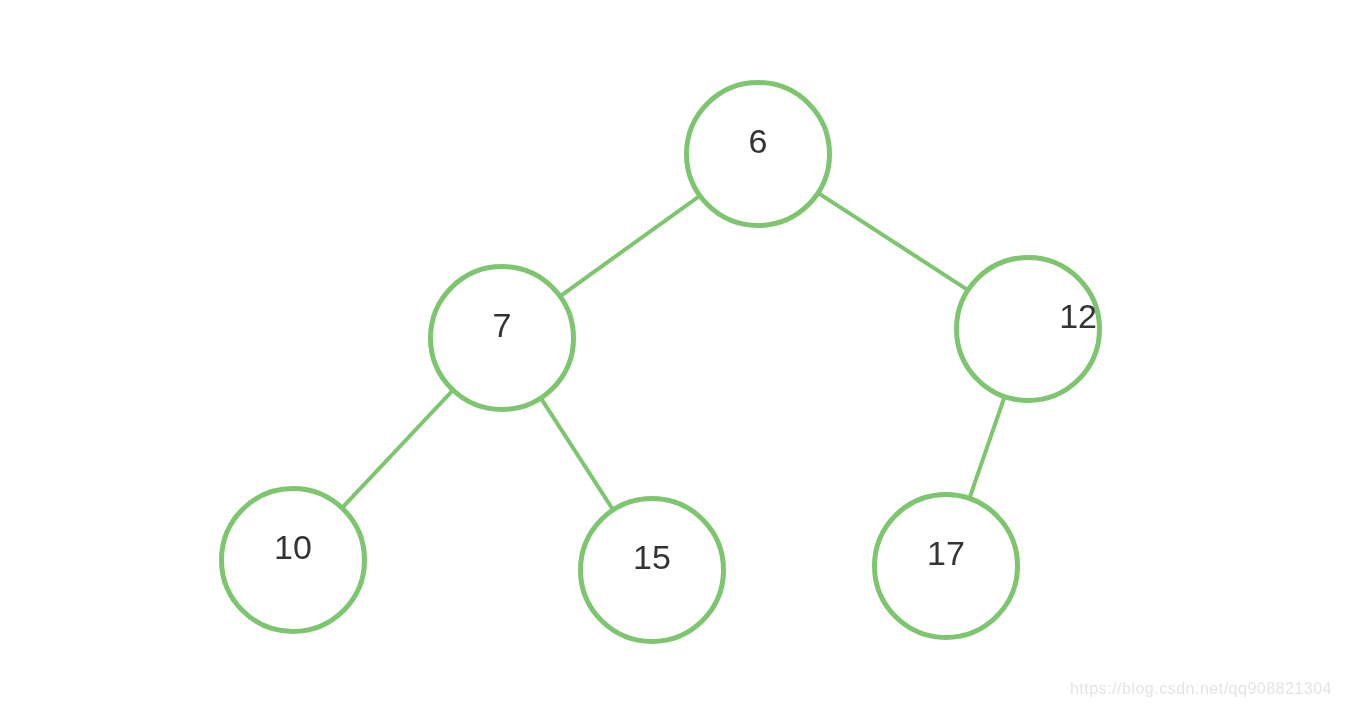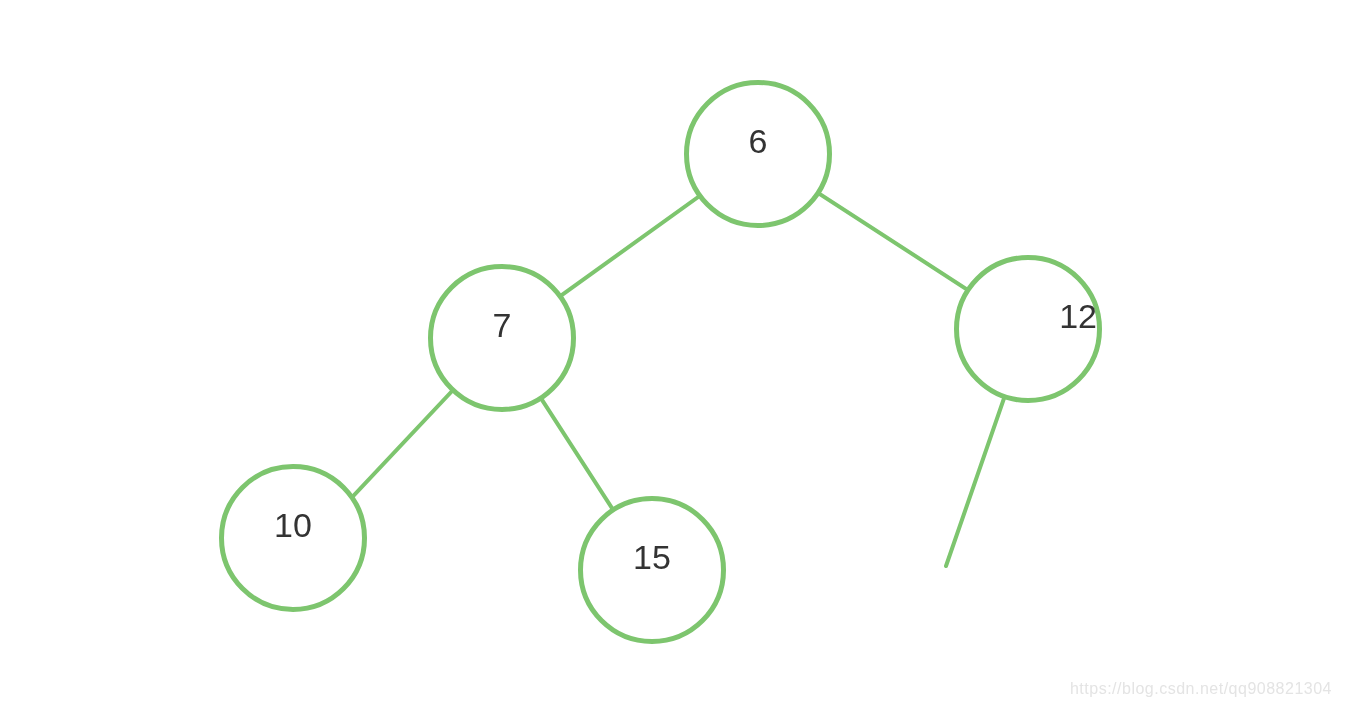--- a/index.html
+++ b/index.html
@@ -47,21 +47,21 @@
     align-items: center;
     justify-content: center;
     padding-bottom: 26px;
     color: var(--text);
     font-size: 34px;
     line-height: 1;
   }
   .node-6  { left: 684px; top:  80px; }
   .node-7  { left: 428px; top: 264px; }
   .node-12 { left: 954px; top: 255px; justify-content: flex-end; }
-  .node-10 { left: 219px; top: 464px; }
+  .node-10 { left: 219px; top: 486px; }
   .node-15 { left: 578px; top: 496px; }
   .node-17 { left: 872px; top: 492px; }
   .watermark {
     position: absolute;
     right: 22px;
     bottom: 8px;
     z-index: 2;
     font-size: 16px;
     color: var(--watermark);
     letter-spacing: 0.5px;
@@ -94,16 +94,19 @@
   </div>
 
   <div class="node node-10">
     <span>10</span>
   </div>
 
   <div class="node node-15">
     <span>15</span>
   </div>
 
+  <div class="node node-17">
+    <span>17</span>
+  </div>
 
   <div class="watermark">https://blog.csdn.net/qq908821304</div>
 
 </div>
 
 </body></html>

